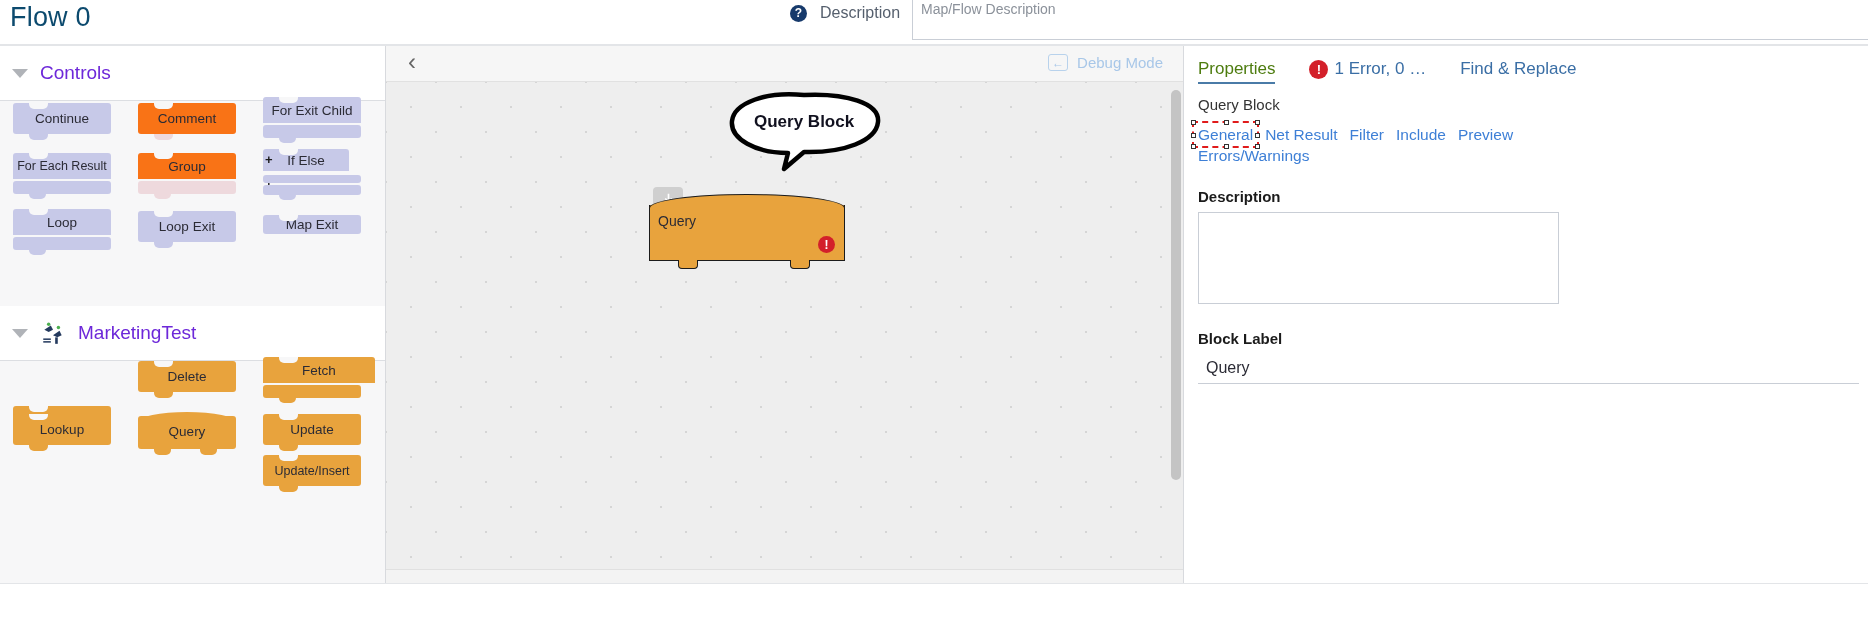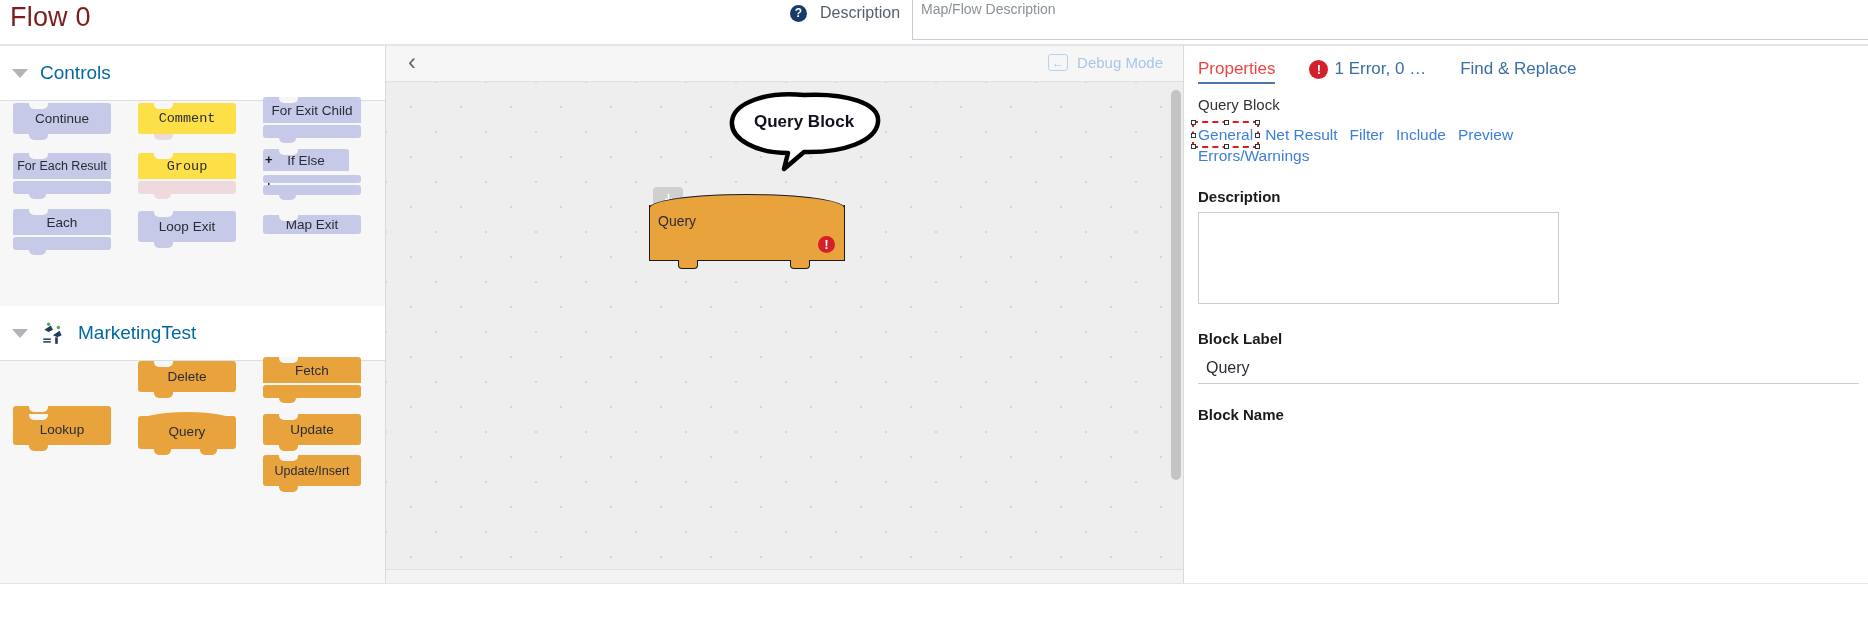--- a/index.html
+++ b/index.html
@@ -11,21 +11,21 @@
   }
 
   
   .topbar {
     position: absolute; left: 0; top: 0;
     width: 1868px; height: 46px;
     background: #ffffff;
   }
   .flow-title {
     position: absolute; left: 10px; top: 2px;
-    font-size: 27px; color: #7f1d1d; letter-spacing: .2px;
+    font-size: 27px; color: #0c4a6e; letter-spacing: .2px;
   }
   .desc-group {
     position: absolute; left: 790px; top: 4px;
     display: flex; align-items: center; gap: 13px;
   }
   .help-icon {
     width: 17px; height: 17px; border-radius: 50%;
     background: #173a6b; color: #fff;
     font-size: 12px; font-weight: bold;
     display: flex; align-items: center; justify-content: center;
@@ -61,21 +61,21 @@
     border-bottom: 1px solid #dcdee2;
     display: flex; align-items: center; gap: 12px;
     padding-left: 12px;
   }
   .caret {
     width: 0; height: 0;
     border-left: 8px solid transparent;
     border-right: 8px solid transparent;
     border-top: 9px solid #b0b3b8;
   }
-  .pal-section-title { font-size: 19px; color: #0369a1; }
+  .pal-section-title { font-size: 19px; color: #6d28d9; }
   .mk-logo { width: 26px; height: 26px; flex: 0 0 26px; }
 
   .pal-body { padding: 16px 0 0 0; position: relative; }
 
   
   .blk {
     position: relative; height: 31px;
     display: flex; align-items: center; justify-content: center;
     font-size: 13.5px; color: #2b2b35; cursor: pointer;
     border-radius: 3px;
@@ -84,21 +84,21 @@
     position: absolute; left: 16px; top: 0; width: 19px; height: 6px;
     background: #f7f7f8; border-radius: 0 0 5px 5px;
   }
   .blk .notch-bot {
     position: absolute; left: 16px; bottom: -6px; width: 19px; height: 6px;
     border-radius: 0 0 5px 5px;
     background: inherit;
   }
   .blk.lav { background: #c7c9e8; }
   .blk.lav .notch-bot { background: #c7c9e8; }
-  .blk.pink { background: #fde047; font-family: Liberation Mono, monospace; }
+  .blk.pink { background: #f97316; }
   .blk.pink .notch-bot { background: #eed9dd; }
   .blk.orange { background: #e8a33d; }
   .blk.orange .notch-bot { background: #e8a33d; }
 
   
   .cblk { position: relative; }
   .cblk .bar {
     position: absolute; left: 0; height: 13px; border-radius: 3px;
   }
   .cblk .plus {
@@ -217,21 +217,21 @@
   }
   .props-tabs {
     display: flex; align-items: center; gap: 34px;
     height: 46px; padding: 0 0 0 14px;
   }
   .ptab {
     font-size: 17px; color: #3a6ea5; cursor: pointer;
     display: flex; align-items: center; gap: 6px;
     position: relative; height: 46px; line-height: 46px;
   }
-  .ptab.active { color: #ef4444; }
+  .ptab.active { color: #4d7c0f; }
   .ptab.active::after {
     content: ""; position: absolute; left: 0; right: 0; bottom: 8px;
     height: 2px; background: #4a7ba7;
   }
   .err-pill {
     width: 19px; height: 19px; border-radius: 50%;
     background: #d3202a; color: #fff;
     font-size: 13px; font-weight: bold;
     display: flex; align-items: center; justify-content: center;
     line-height: 1;
@@ -355,21 +355,21 @@
       <span class="plus" style="top:26px;">+</span>
       <div class="bar" style="top:26px;width:98px;height:8px;background:#c7c9e8;"></div>
       <div class="bar" style="top:36px;width:98px;height:10px;background:#c7c9e8;">
         <span class="bnotch" style="background:#c7c9e8;"></span>
       </div>
     </div>
 
     <div class="cblk" style="position:absolute;left:13px;top:108px;width:98px;height:42px;">
       <div class="blk lav" style="width:98px;height:26px;border-radius:3px 3px 0 0;">
         <span class="notch-top"></span>
-        <span>Each</span>
+        <span>Loop</span>
       </div>
       <span class="plus" style="top:26px;">+</span>
       <div class="bar" style="top:28px;width:98px;background:#c7c9e8;">
         <span class="bnotch" style="background:#c7c9e8;"></span>
       </div>
     </div>
     <div class="blk lav" style="position:absolute;left:138px;top:110px;width:98px;">
       <span class="notch-top"></span>
       <span class="notch-bot"></span>
       <span>Loop Exit</span>
@@ -400,21 +400,21 @@
       <span class="notch-top"></span>
       <span class="notch-bot"></span>
       <span>Create</span>
     </div>
     <div class="blk orange" style="position:absolute;left:138px;top:0px;width:98px;">
       <span class="notch-top"></span>
       <span class="notch-bot"></span>
       <span>Delete</span>
     </div>
     <div class="cblk" style="position:absolute;left:263px;top:-4px;width:98px;height:42px;">
-      <div class="blk orange" style="width:98px;height:26px;border-radius:3px 3px 0 0;">
+      <div class="blk orange" style="width:112px;height:26px;border-radius:3px 3px 0 0;">
         <span class="notch-top"></span>
         <span>Fetch</span>
       </div>
       <span class="plus" style="top:26px;">+</span>
       <div class="bar" style="top:28px;width:98px;background:#e8a33d;">
         <span class="bnotch" style="background:#e8a33d;"></span>
       </div>
     </div>
 
     <div class="blk orange" style="position:absolute;left:13px;top:53px;width:98px;">
@@ -516,17 +516,16 @@
       <span class="subtab"><span>Preview</span></span>
       <span class="subtab"><span>Errors/Warnings</span></span>
     </div>
 
     <div class="field-label">Description</div>
     <textarea class="desc-box" style=""></textarea>
 
     <div class="field-label">Block Label</div>
     <input class="line-input" value="Query" style="">
 
-    <div class="field-label">Block Name</div>
   </div>
 </div>
 
 <div class="bottom-bar"></div>
 
 </body></html>

